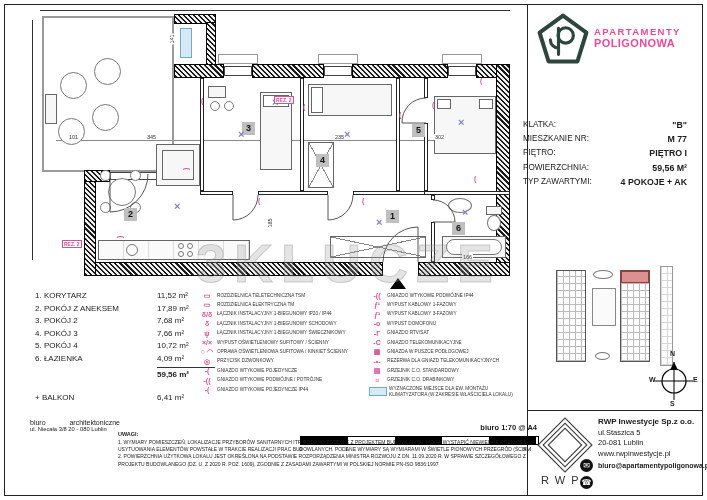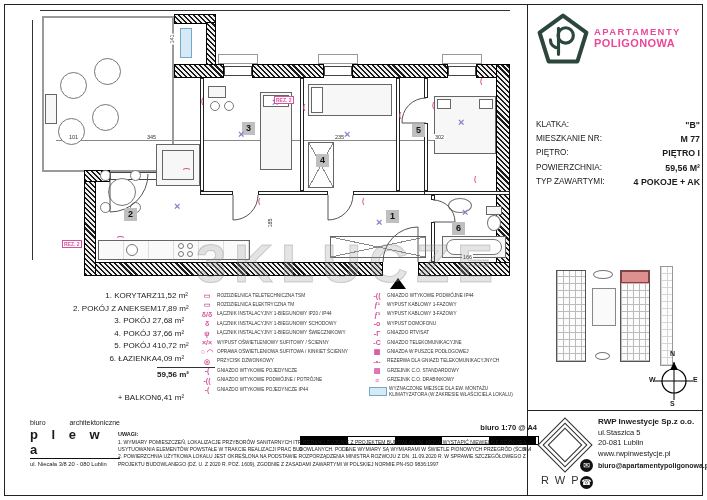--- a/index.html
+++ b/index.html
@@ -32,21 +32,21 @@
   .dimline-h{border-top:1px solid #888;height:0;}
   .dimline-t{border-top:1px solid #333;height:0;}
   .dimline-l{border-left:1px solid #333;width:0;}
   #wm{left:168px;top:224px;font-size:54px;font-weight:bold;letter-spacing:8px;color:rgba(150,150,150,.26);-webkit-text-stroke:1px rgba(140,140,140,.38);white-space:nowrap;}
   #entr{width:0;height:0;border-left:8px solid transparent;border-right:8px solid transparent;border-bottom:11px solid #000;}
   .tubin{border:1px solid #777;border-radius:8px;background:#fff;}
 
   
   #roomlist{position:absolute;left:35px;top:291px;width:180px;font-size:8px;color:#222;}
   .rrow{display:flex;margin-bottom:3.6px;}
-  .rname{flex:1;text-align:right;}
+  .rname{flex:1;}
   .rarea{width:58px;text-align:left;}
   #rtotal{display:flex;margin-top:1px;}
   #rtotal .rarea{border-top:1px solid #333;font-weight:bold;padding-top:2px;}
   #rbalk{display:flex;margin-top:14px;}
 
   
   .legend{position:absolute;top:292px;font-size:4.7px;color:#333;}
   #leg1{left:197px;width:168px;}
   #leg2{left:367px;width:158px;}
   .lrow{display:flex;align-items:center;margin-bottom:2.4px;min-height:7px;}
@@ -66,21 +66,21 @@
   #arch{position:absolute;left:30px;top:419px;width:90px;}
   #arch .a1{display:flex;justify-content:space-between;font-size:7px;}
   #arch .a2{font-weight:bold;font-size:13px;letter-spacing:5px;border-bottom:1.5px solid #111;padding-bottom:1px;margin:1px 0 2px 0;}
   #arch .a3{font-size:5.8px;}
 
   
   .green{color:#ec4899;}
   #brand{position:absolute;left:594px;top:26px;}
   #brand .b1{font-size:9.5px;font-weight:bold;letter-spacing:1.4px;}
   #brand .b2{font-size:11px;font-weight:bold;letter-spacing:.4px;}
-  #info{position:absolute;left:536px;top:120px;width:164px;}
+  #info{position:absolute;left:523px;top:120px;width:164px;}
   .irow{display:flex;justify-content:space-between;margin-bottom:4.2px;}
   .ilab{font-size:8.2px;}
   .ival{font-size:8.8px;font-weight:bold;text-align:right;}
   #siteplan{position:absolute;left:538px;top:258px;width:164px;height:114px;}
   #siteplan *{position:absolute;box-sizing:border-box;}
   .bldg{border:1px solid #555;background:
      repeating-linear-gradient(0deg,#bbb 0 1px,transparent 1px 7px),
      repeating-linear-gradient(90deg,#bbb 0 1px,transparent 1px 6px),#fdfdfd;}
   .redunit{background:#dd9090;border:1px solid #a33;}
   .court{border:1px solid #888;background:#fafafa;}
@@ -377,21 +377,20 @@
   <div>USYTUOWANIA ELEMENTÓW POWSTAŁE W TRAKCIE REALIZACJI PRAC BUDOWLANYCH. PODANE WYMIARY SĄ WYMIARAMI W ŚWIETLE PIONOWYCH PRZEGRÓD (ŚCIAN) W STANIE SUROWYM.</div>
   <div>2. POWIERZCHNIA UŻYTKOWA LOKALU JEST OKREŚLONA NA PODSTAWIE ROZPORZĄDZENIA MINISTRA ROZWOJU Z DN. 11.09.2020 R. W SPRAWIE SZCZEGÓŁOWEGO ZAKRESU I FORMY</div>
   <div>PROJEKTU BUDOWLANEGO (DZ. U. Z 2020 R. POZ. 1609), ZGODNIE Z ZASADAMI ZAWARTYMI W POLSKIEJ NORMIE PN-ISO 9836:1997</div>
 </div>
 
 <div id="arch">
   <div class="a1">
     <span>biuro</span>
     <span>architektoniczne</span>
   </div>
-  <div class="a2">p l e w a</div>
   <div class="a3">ul. Niecała 3/8  20 - 080 Lublin</div>
 </div>
 
 <svg class="abs" style="left:536px;top:12px;" width="54" height="54" viewBox="0 0 60 60" fill="none" stroke="#2d463c">
   <path d="M30 4 L56 23 L46 55 L14 55 L4 23 Z" stroke-width="4.5" stroke-linejoin="round"></path>
   <circle cx="33" cy="26" r="8.5" stroke-width="3.5"></circle>
   <path d="M25 18 L25 47 M25 40 A9 9 0 0 1 16 31" stroke-width="3.5" stroke-linecap="round"></path>
 </svg>
 <div id="brand" class="green">
   <div class="b1">APARTAMENTY</div>

